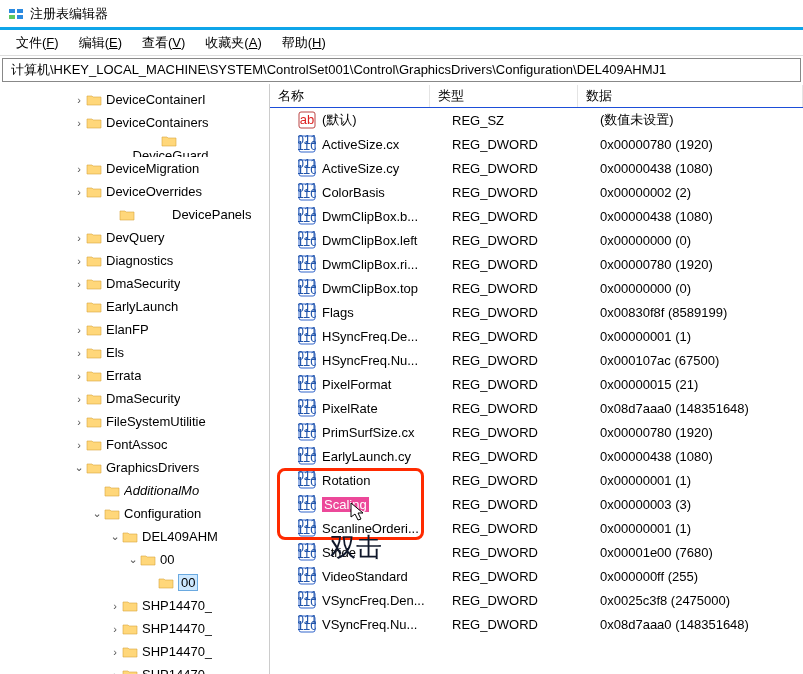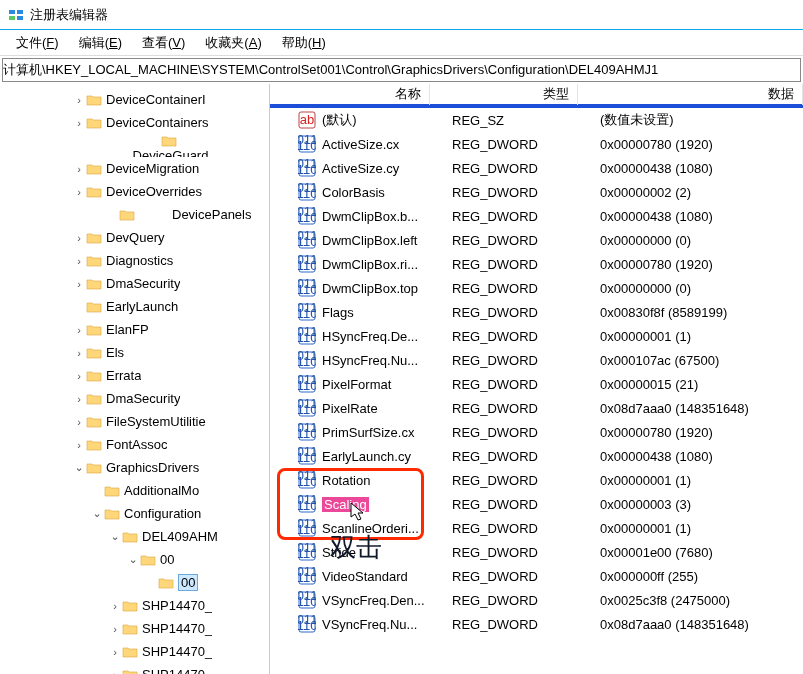--- a/index.html
+++ b/index.html
@@ -1,31 +1,31 @@
 <!DOCTYPE html>
 <html><head>
 <meta charset="utf-8">
 <style>
 * { box-sizing: border-box; margin: 0; padding: 0; font-family: "Microsoft YaHei", "Segoe UI", sans-serif; font-size: 13px; }
 body { background: #fff; width: 803px; height: 674px; overflow: hidden; position: relative; }
-.titlebar { display: flex; align-items: center; height: 30px; padding: 0 8px; border-bottom: 1px solid #0ea5e9; }
+.titlebar { display: flex; align-items: center; height: 30px; padding: 0 8px; border-bottom: 3px solid #0ea5e9; }
 .titlebar .app-icon { width: 16px; height: 16px; margin-right: 6px; }
 .menubar { display: flex; align-items: center; height: 26px; padding: 0 6px; border-bottom: 1px solid #ddd; }
 .menubar .menu-item { padding: 2px 10px; cursor: default; }
 .menubar .menu-item u { text-decoration: underline; }
-.addressbar { border: 1px solid #888; margin: 2px 2px; padding: 2px 0; white-space: nowrap; overflow: hidden; font-size: 13px; }
+.addressbar { border: 1px solid #888; margin: 2px 2px; padding: 2px 8px; white-space: nowrap; overflow: hidden; font-size: 13px; }
 .main { display: flex; height: calc(674px - 30px - 26px - 24px); }
 .tree { width: 270px; border-right: 1px solid #ccc; overflow: hidden; padding-top: 4px; }
 .tree-row { display: flex; align-items: center; height: 23px; white-space: nowrap; }
 .tree-row .twisty { width: 14px; text-align: center; color: #555; font-size: 11px; }
 .tree-row .folder { width: 16px; height: 14px; margin-right: 4px; flex-shrink: 0; }
 .tree-row .label { white-space: nowrap; overflow: hidden; }
 .tree-row.selected .label { background: #cde8ff; border: 1px solid #6aa9e0; padding: 0 2px; }
 .list { flex: 1; overflow: hidden; }
-.list-header { display: flex; border-bottom: 4px solid #1d4ed8; height: 24px; align-items: center; text-align: right; }
+.list-header { display: flex; border-bottom: 1px solid #1d4ed8; height: 24px; align-items: center; }
 .list-header .col { border-right: 1px solid #e4e4e4; padding: 2px 8px; }
 .list-body { }
 .list-row { display: flex; align-items: center; height: 24px; margin-left: 22px; }
 .list-row .val-icon { width: 18px; height: 18px; margin: 0 6px; flex-shrink: 0; }
 .list-row .col-name { width: 130px; white-space: nowrap; overflow: hidden; }
 .list-row .col-type { width: 148px; white-space: nowrap; }
 .list-row .col-data { flex: 1; white-space: nowrap; }
 .list-row.selected .col-name span { background: #ec4899; color: #fff; padding: 1px 2px; }
 .col.c-name { width: 160px; }
 .col.c-type { width: 148px; }
@@ -171,21 +171,21 @@
         </svg>
         <span class="label">FontAssoc</span>
       </div>
       <div class="tree-row" style="padding-left: 72px;">
         <span class="twisty">⌄</span>
         <svg class="folder" viewBox="0 0 16 14">
           <path d="M1 3 L6 3 L7 4 L15 4 L15 12 L1 12 Z" fill="#ffd77a" stroke="#d9a63e" stroke-width="0.6"></path>
         </svg>
         <span class="label">GraphicsDrivers</span>
       </div>
-      <div class="tree-row" style="padding-left: 90px;">
+      <div class="tree-row" style="padding-left: 90px; font-style: italic;">
         <span class="twisty"></span>
         <svg class="folder" viewBox="0 0 16 14">
           <path d="M1 3 L6 3 L7 4 L15 4 L15 12 L1 12 Z" fill="#ffd77a" stroke="#d9a63e" stroke-width="0.6"></path>
         </svg>
         <span class="label">AdditionalMo</span>
       </div>
       <div class="tree-row" style="padding-left: 90px;">
         <span class="twisty">⌄</span>
         <svg class="folder" viewBox="0 0 16 14">
           <path d="M1 3 L6 3 L7 4 L15 4 L15 12 L1 12 Z" fill="#ffd77a" stroke="#d9a63e" stroke-width="0.6"></path>

